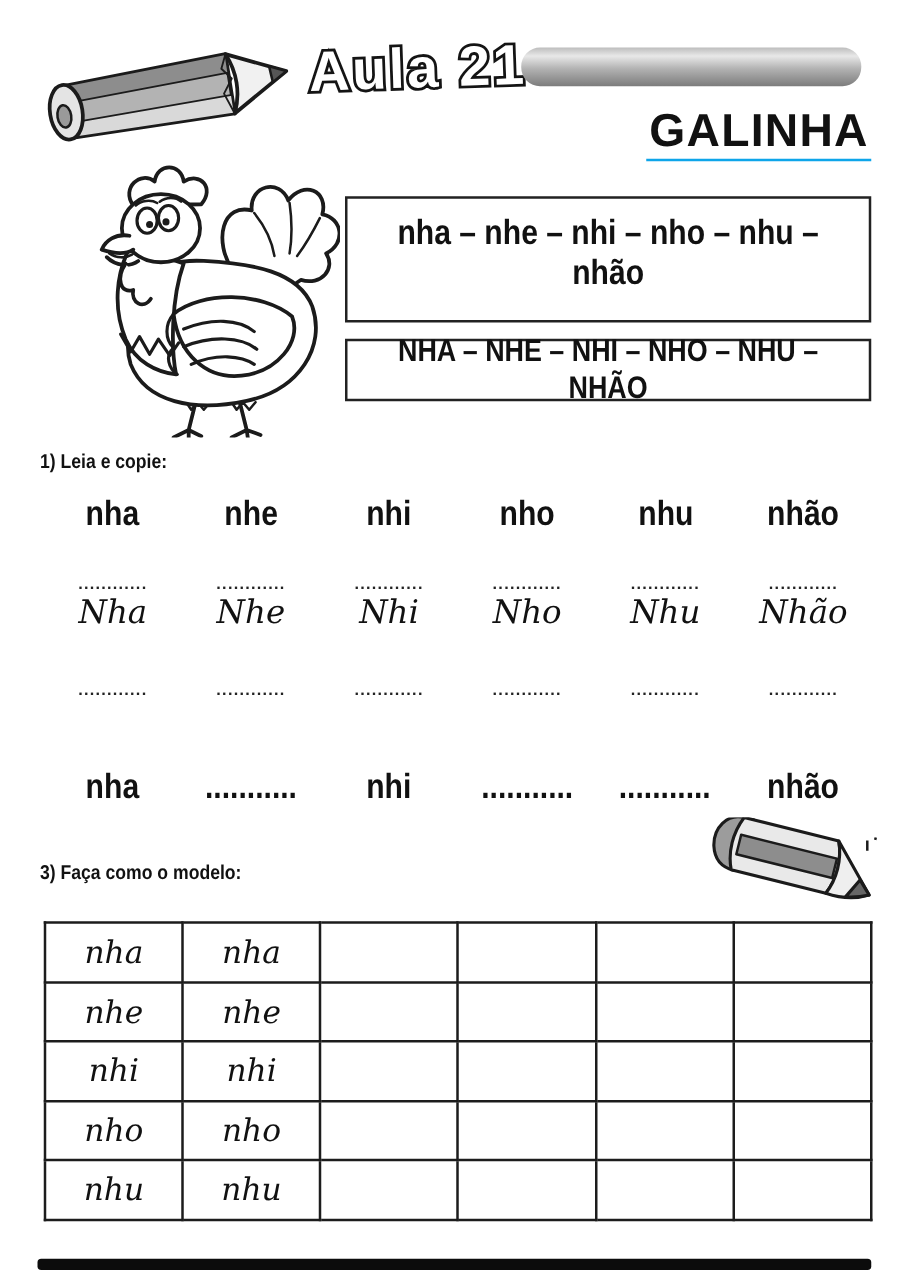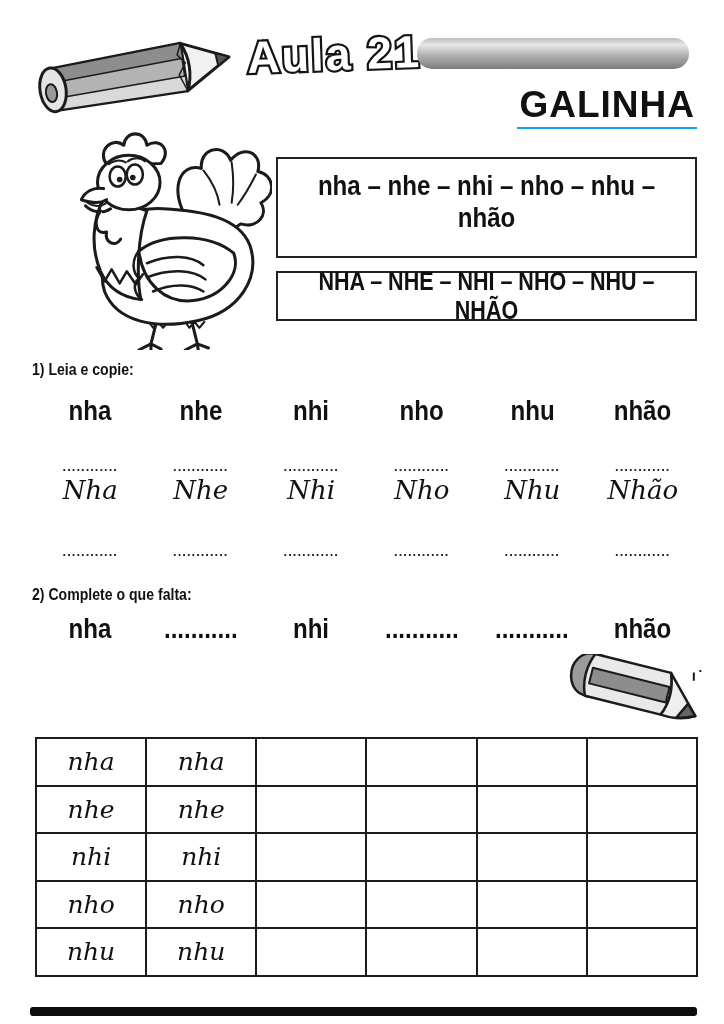--- a/index.html
+++ b/index.html
@@ -178,32 +178,32 @@
   </div>
   <div class="abs grid6 row-dots rd2">
     <span>............</span>
     <span>............</span>
     <span>............</span>
     <span>............</span>
     <span>............</span>
     <span>............</span>
   </div>
 
-  <div class="abs heading h2">
-    <span class="cond-l">2) Complete o que falta:</span>
-  </div>
   <div class="abs grid6 ex2-row">
     <span><span class="cond">nha</span></span>
     <span><span class="cond">...........</span></span>
     <span><span class="cond">nhi</span></span>
     <span><span class="cond">...........</span></span>
     <span><span class="cond">...........</span></span>
     <span><span class="cond">nhão</span></span>
   </div>
 
+  <div class="abs heading h3">
+    <span class="cond-l">3) Faça como o modelo:</span>
+  </div>
   <div class="abs crayon-illo">
     <svg viewBox="0 0 158 82">
       <g transform="rotate(14 79 40)" stroke="#1b1b1b" stroke-width="2.5" stroke-linejoin="round">
         <path d="M26,12 C12,12 4,26 8,40 C11,50 18,55 28,55 L34,12 Z" fill="#9c9c9c"></path>
         <path d="M26,12 L104,12 C110,26 110,42 104,55 L26,55 C20,42 20,26 26,12 Z" fill="#e9e9e9"></path>
         <path d="M27,26 L106,26 L106,42 L27,42 Z" fill="#8d8d8d" stroke-width="2"></path>
         <path d="M104,12 L138,48 C128,54 116,56 104,55 C110,42 110,26 104,12 Z" fill="#efefef"></path>
         <path d="M128,38 L138,48 C132,51 126,53 120,54 Z" fill="#666666"></path>
         <path d="M126,6 L128,14" fill="none" stroke-width="2"></path>
         <path d="M132,2 L132,4" fill="none" stroke-width="2"></path>

